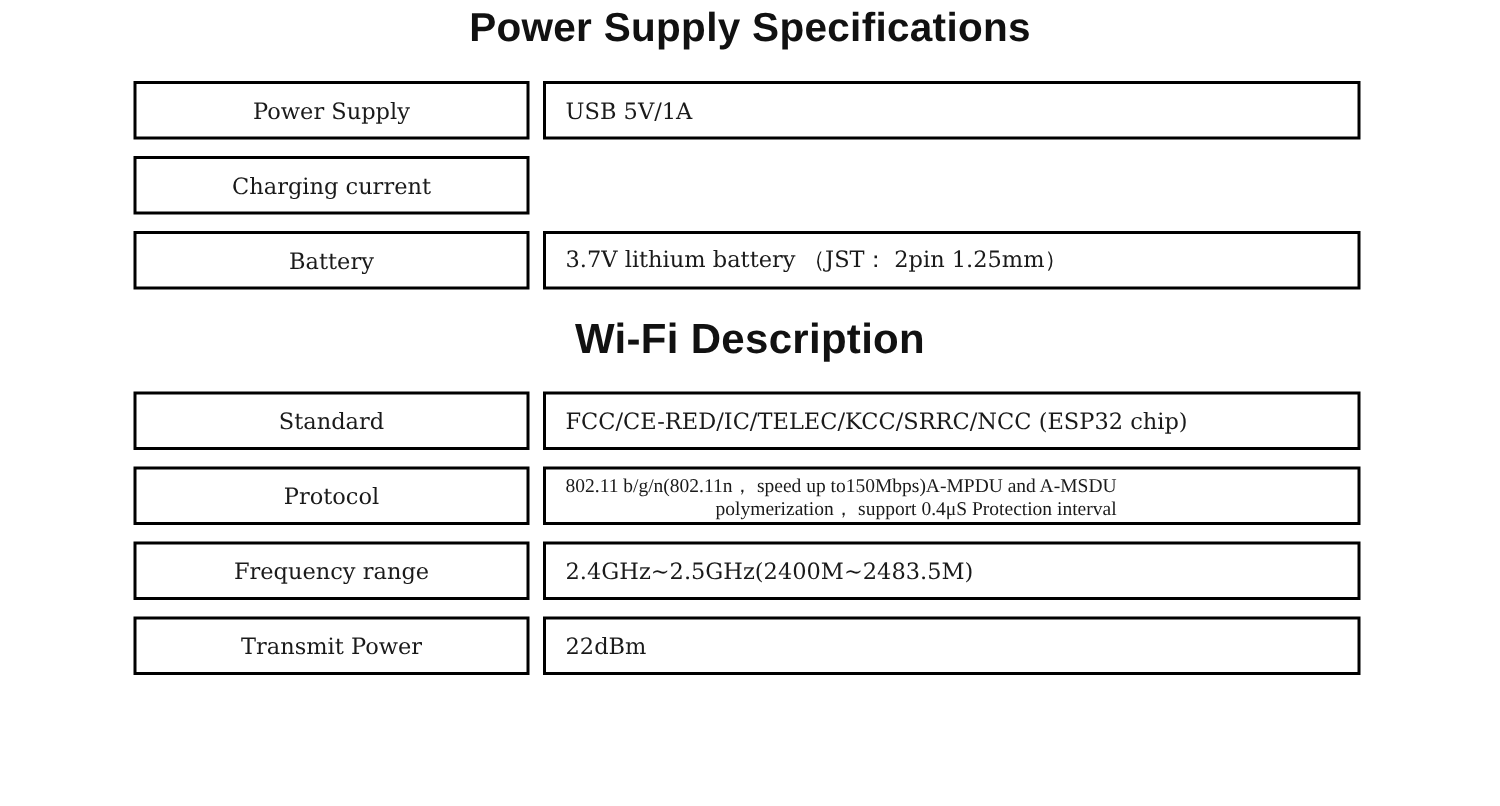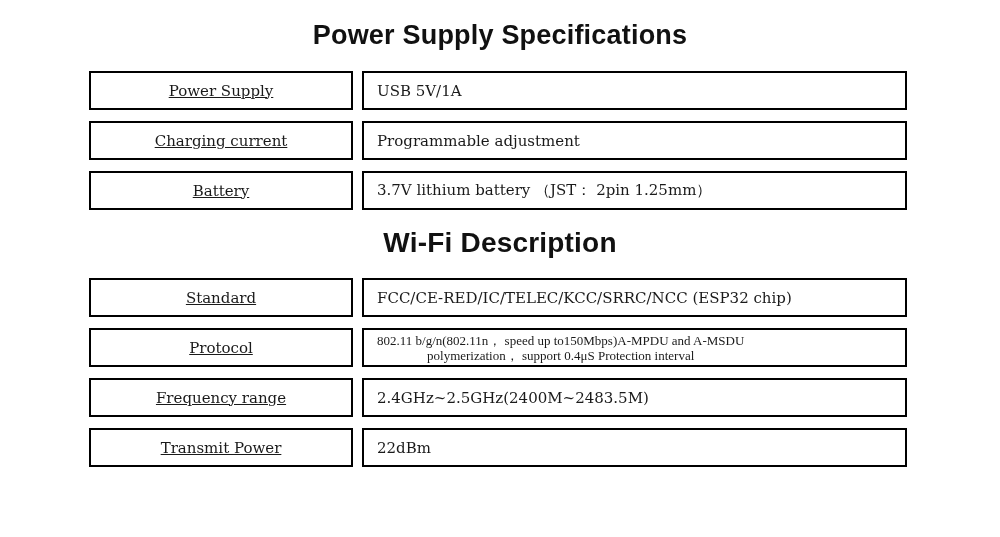--- a/index.html
+++ b/index.html
@@ -14,50 +14,49 @@
     overflow: hidden;
   }
   .section-title {
     width: 100%;
     text-align: center;
     font-family: "Liberation Sans", sans-serif;
     font-weight: 700;
     color: #111111;
     letter-spacing: 0.2px;
   }
-  .title-1 { padding-top: 20px; font-size: 27px; line-height: 30px; }
+  .title-1 { padding-top: 3px; font-size: 27px; line-height: 30px; }
   .title-2 { margin-top: 17px; font-size: 28px; line-height: 32px; }
   .spec-table { margin-top: 21px; }
   .spec-table.wifi { margin-top: 19px; }
   .spec-row {
     display: flex;
     margin-left: 89px;
     margin-bottom: 11px;
   }
   .cell {
     height: 39px;
     border: 2px solid #000000;
     background: #ffffff;
     display: flex;
     align-items: center;
     font-size: 15px;
   }
   .cell.label {
     width: 264px;
     justify-content: center;
     text-align: left;
-    text-decoration: underline;
   }
   .cell.value {
     width: 545px;
     margin-left: 9px;
     padding-left: 13px;
     padding-right: 6px;
     justify-content: flex-start;
-    text-align: center;
+    text-align: right;
   }
   .cell.value.small {
     font-size: 13px;
     line-height: 15px;
     white-space: pre-line;
     font-family: Liberation Serif, serif;
   }
 </style>
 </head>
 <body>
@@ -66,21 +65,20 @@
 
   <div class="section-title title-1">Power Supply Specifications</div>
 
   <div class="spec-table power">
     <div class="spec-row">
       <div class="cell label">Power Supply</div>
       <div class="cell value">USB 5V/1A</div>
     </div>
     <div class="spec-row">
       <div class="cell label">Charging current</div>
-      <div class="cell value">Programmable adjustment</div>
     </div>
     <div class="spec-row">
       <div class="cell label">Battery</div>
       <div class="cell value">3.7V lithium battery （JST： 2pin 1.25mm）</div>
     </div>
   </div>
 
   <div class="section-title title-2">Wi-Fi Description</div>
 
   <div class="spec-table wifi">

